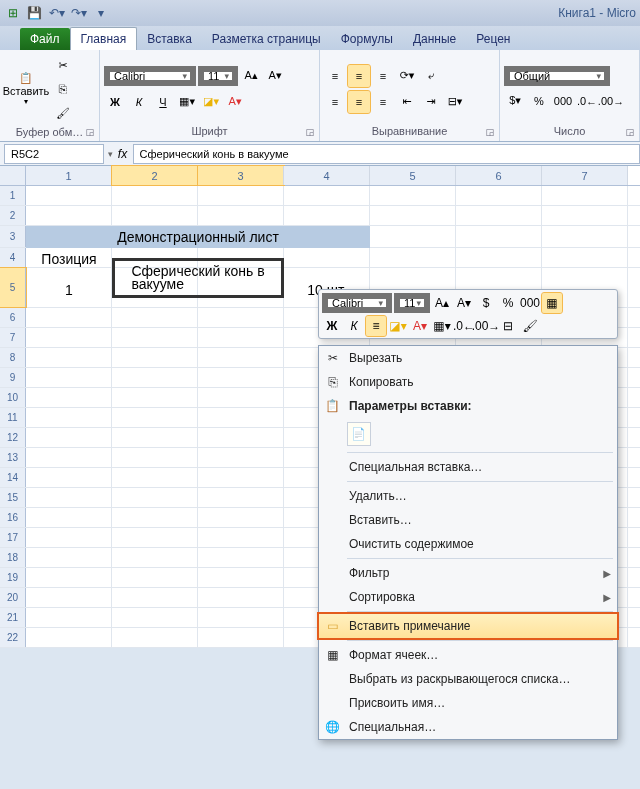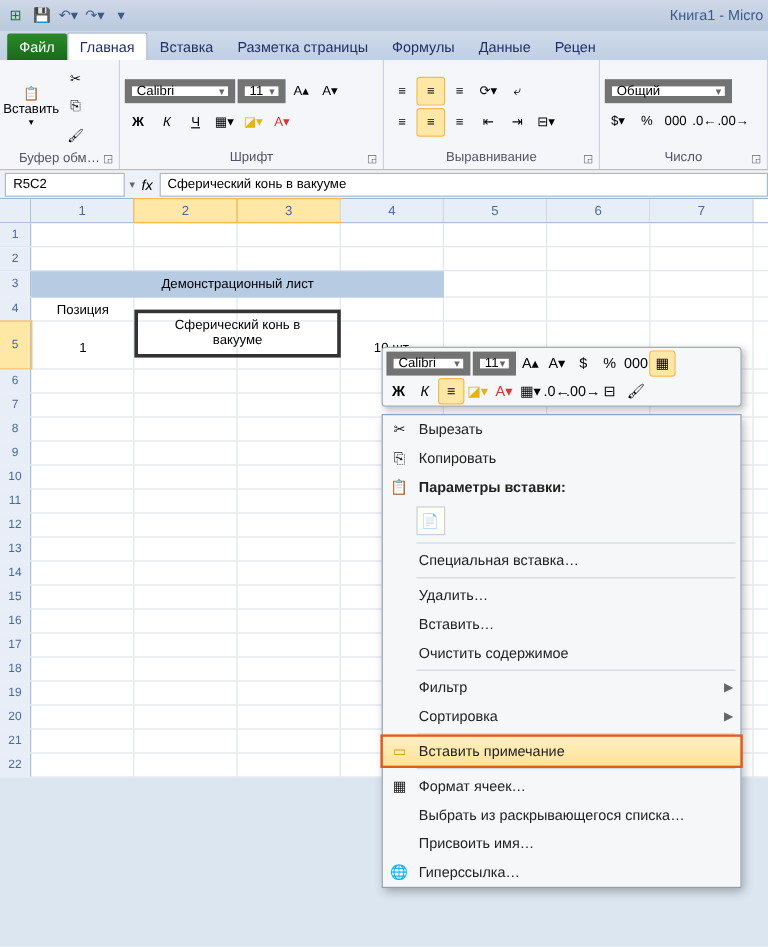--- a/index.html
+++ b/index.html
@@ -5,21 +5,21 @@
 * { box-sizing: border-box; margin: 0; padding: 0; font-family: "Segoe UI", Tahoma, sans-serif; }
 body { width: 640px; height: 789px; background: #dce6f1; font-size: 11px; overflow: hidden; }
 
 
 .titlebar { height: 26px; background: linear-gradient(#ced8e8,#bac8dd); display: flex; align-items: center; padding: 0 4px; color: #3a5a8a; }
 .titlebar .qat { display: flex; gap: 4px; align-items: center; }
 .titlebar .qat .ico { width: 18px; height: 18px; display: flex; align-items: center; justify-content: center; font-size: 12px; }
 .titlebar .title { margin-left: auto; font-size: 12px; }
 
 
-.tabs { height: 24px; background: linear-gradient(#cfdae9,#bfcfe4); display: flex; align-items: flex-end; padding-left: 6px; }
+.tabs { height: 24px; background: linear-gradient(#cfdae9,#bfcfe4); display: flex; align-items: flex-end; padding-left: 20px; }
 .tab { padding: 4px 10px; font-size: 12px; color: #21306a; cursor: default; }
 .tab.file { background: linear-gradient(#2a8a2a,#1a6a1a); color: #fff; border-radius: 2px 2px 0 0; }
 .tab.active { background: #fff; border: 1px solid #9ab; border-bottom: none; border-radius: 2px 2px 0 0; }
 
 
 .ribbon { background: #f4f6fa; border-bottom: 1px solid #9fb4cd; display: flex; height: 92px; }
 .group { border-right: 1px solid #c8d4e4; display: flex; flex-direction: column; justify-content: space-between; padding: 4px; position: relative; }
 .group .body { flex: 1; display: flex; gap: 4px; align-items: center; }
 .group .label { text-align: center; font-size: 11px; color: #556; padding-top: 2px; }
 .bigbtn { width: 44px; height: 62px; display: flex; flex-direction: column; align-items: center; justify-content: center; border: 1px solid transparent; border-radius: 3px; font-size: 11px; }
@@ -45,21 +45,21 @@
 .ch.sel { background: #ffe8a6; outline: 1px solid #f4b94d; }
 .gridbody { position: relative; }
 .row-g { display: flex; height: 20px; border-bottom: 1px solid #e0e6ee; }
 .rh { width: 26px; background: #e8eef7; border-right: 1px solid #b0c0d8; display: flex; align-items: center; justify-content: center; color: #4a6a9a; font-size: 10px; }
 .rh.sel { background: #ffe8a6; outline: 1px solid #f4b94d; }
 .cell { width: 86px; border-right: 1px solid #e0e6ee; display: flex; align-items: center; justify-content: center; font-size: 11px; padding: 0 3px; }
 .row-g.tall { height: 40px; }
 .row-g.mid { height: 22px; }
 
 
-.ov { position: absolute; display: flex; align-items: center; justify-content: center; text-align: center; font-size: 11px; }
+.ov { position: absolute; display: flex; align-items: center; justify-content: center; font-size: 14px; }
 .demo { left: 26px; top: 40px; width: 344px; height: 22px; background: #b7cbe2; }
 .pos-h { left: 26px; top: 62px; width: 86px; height: 22px; }
 .name-h { left: 112px; top: 62px; width: 172px; height: 22px; }
 .qty-h { left: 284px; top: 62px; width: 86px; height: 22px; }
 .pos-v { left: 26px; top: 84px; width: 86px; height: 40px; }
 .name-v { left: 112px; top: 72px; width: 172px; height: 40px; border: 3px solid #333; white-space: pre-line; line-height: 13px; }
 .qty-v { left: 284px; top: 84px; width: 86px; height: 40px; }
 
 
 .minitb { position: absolute; left: 318px; top: 289px; width: 300px; height: 50px; background: #f6f7f9; border: 1px solid #a0aec0; border-radius: 3px; box-shadow: 2px 2px 6px rgba(0,0,0,.25); display: flex; flex-direction: column; padding: 3px; gap: 3px; z-index: 5; }
@@ -510,15 +510,15 @@
       <span>Формат ячеек…</span>
     </div>
   <div class="mi">
       <span>Выбрать из раскрывающегося списка…</span>
     </div>
   <div class="mi">
       <span>Присвоить имя…</span>
     </div>
   <div class="mi">
       <span class="ic" style="color:#2a6db0">🌐</span>
-      <span>Гиперссылка…</span>
+      <span>Специальная…</span>
     </div>
 </div>
 
 </body></html>

